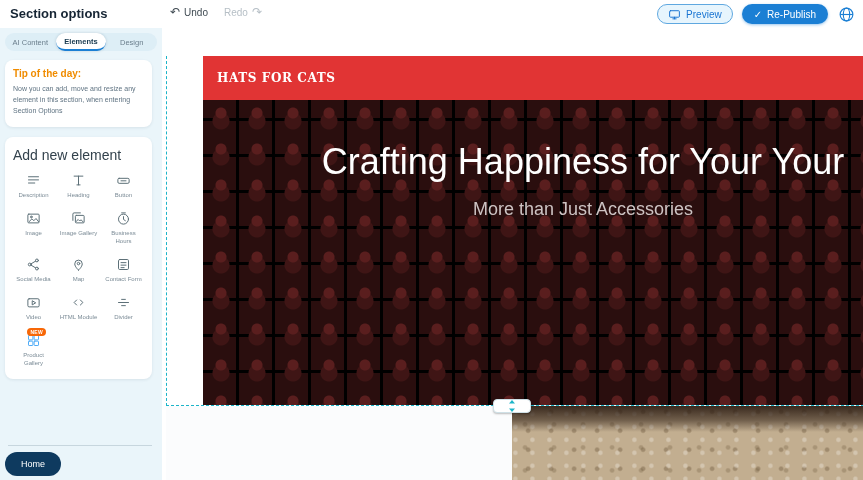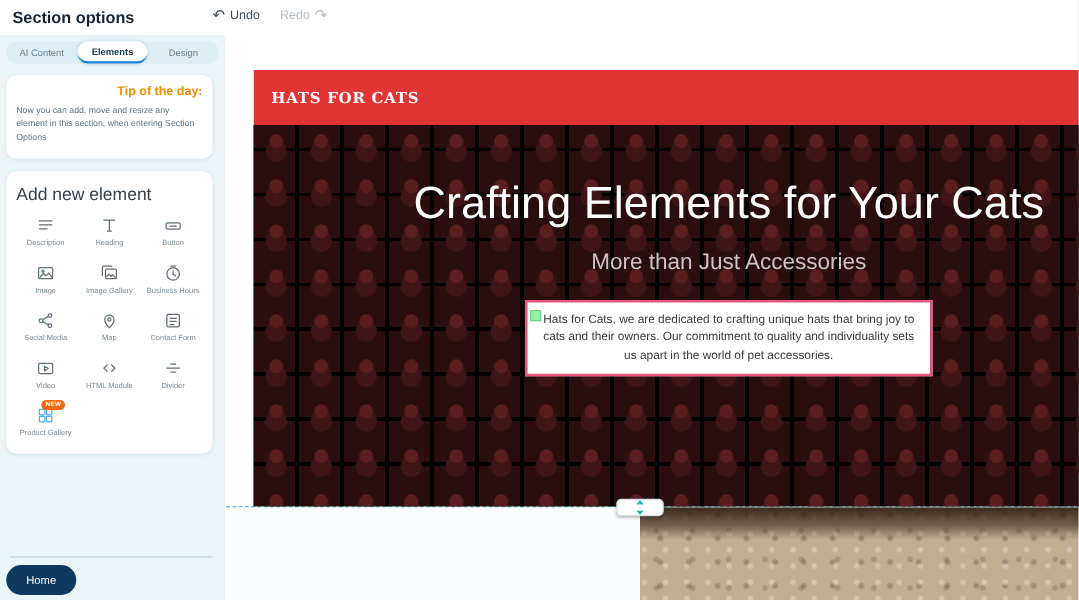--- a/index.html
+++ b/index.html
@@ -13,26 +13,26 @@
   .tb-history { position:absolute; left:170px; top:6px; display:flex; gap:16px; align-items:center; }
   .hist-btn { display:flex; align-items:center; gap:4px; background:none; border:none; font-size:10px; color:#3f4a52; cursor:pointer; font-family:inherit; }
   .hist-btn.disabled { color:#b6bfc6; }
   .hist-icon { font-size:12px; line-height:1; }
   .tb-actions { position:absolute; right:8px; top:4px; display:flex; gap:9px; align-items:center; }
   .btn-preview { display:flex; align-items:center; gap:5px; background:#e7f5fd; border:1px solid #5fa8e0; color:#1974d2; border-radius:11px; height:20px; padding:0 10px; font-size:10px; cursor:pointer; font-family:inherit; }
   .btn-republish { display:flex; align-items:center; gap:5px; background:#1b7fd4; border:none; color:#fff; border-radius:11px; height:20px; padding:0 12px; font-size:10px; cursor:pointer; font-family:inherit; box-shadow:0 1px 3px rgba(27,127,212,.45); }
   .globe-btn { width:18px; height:18px; background:none; border:none; cursor:pointer; padding:0; display:flex; align-items:center; justify-content:center; }
 
   
-  .sidebar { position:absolute; left:0; top:28px; width:180px; height:452px; background:#eaf5fa; z-index:5; }
+  .sidebar { position:absolute; left:0; top:28px; width:162px; height:452px; background:#eaf5fa; z-index:5; }
   .tabs { margin:5px 5px 0 5px; height:18px; background:#ddeef6; border-radius:10px; display:flex; }
   .tab { flex:1; display:flex; align-items:center; justify-content:center; font-size:7.5px; color:#6a7e8c; border-radius:9px; cursor:pointer; }
   .tab.selected { background:#fff; color:#17394f; font-weight:bold; box-shadow:0 0 3px rgba(20,60,90,.2); border-bottom:2px solid #1b7fd4; }
   .tip-card { margin:9px 10px 0 5px; background:#fff; border-radius:8px; padding:8px 8px 10px; box-shadow:0 1px 3px rgba(40,70,90,.10); }
-  .tip-title { font-size:10px; font-weight:bold; color:#f08c00; margin-bottom:4px;text-align:right; }
+  .tip-title { font-size:10px; font-weight:bold; color:#f08c00; margin-bottom:4px; }
   .tip-body { font-size:7px; color:#5f7382; line-height:1.6; }
   .mobile-row { margin:10px 10px 0 5px; display:flex; align-items:center; gap:9px; }
   .mobile-btn { display:flex; align-items:center; gap:7px; background:#0e3a5f; color:#fff; border:none; border-radius:17px; padding:9px 11px; font-size:7.5px; cursor:pointer; font-family:inherit; }
   .info { width:13px; height:13px; border:1px solid #9fb1bc; border-radius:50%; color:#8fa3af; font-size:8px; display:flex; align-items:center; justify-content:center; font-family:"Liberation Serif", serif; font-style:italic; cursor:pointer; }
   .add-card { margin:10px 10px 0 5px; background:#fff; border-radius:8px; padding:10px 8px 12px; box-shadow:0 1px 3px rgba(40,70,90,.10); }
   .add-title { font-size:14px; color:#33424d; margin-bottom:10px; }
   .grid { display:grid; grid-template-columns:repeat(3,1fr); row-gap:12px; column-gap:4px; }
   .cell { display:flex; flex-direction:column; align-items:center; gap:3px; cursor:pointer; position:relative; }
   .cell svg { stroke:#5d7078; fill:none; stroke-width:1.6; stroke-linecap:round; stroke-linejoin:round; }
   .cell.tinted svg { stroke:#4dabf7; }
@@ -96,20 +96,40 @@
     <div class="tb-history">
       <button class="hist-btn">
         <span class="hist-icon">↶</span>
         <span>Undo</span>
       </button>
       <button class="hist-btn disabled">
         <span>Redo</span>
         <span class="hist-icon">↷</span>
       </button>
     </div>
+    <div class="tb-actions">
+      <button class="btn-preview">
+        <svg width="13" height="13" viewBox="0 0 24 24" fill="none" stroke="#1974d2" stroke-width="1.8" stroke-linecap="round">
+            <rect x="3" y="5" width="18" height="12" rx="1.5"></rect>
+            <path d="M9 20h6M12 17v3"></path>
+          </svg>
+        <span>Preview</span>
+      </button>
+      <button class="btn-republish">
+        <span>✓</span>
+        <span>Re-Publish</span>
+      </button>
+      <button class="globe-btn">
+        <svg width="17" height="17" viewBox="0 0 24 24" fill="none" stroke="#1b7fd4" stroke-width="1.6">
+            <circle cx="12" cy="12" r="9"></circle>
+            <path d="M3 12h18"></path>
+            <ellipse cx="12" cy="12" rx="4.5" ry="9"></ellipse>
+          </svg>
+      </button>
+    </div>
   </header>
 
   <aside class="sidebar">
     <div class="tabs">
       <div class="tab">AI Content</div>
       <div class="tab selected">Elements</div>
       <div class="tab">Design</div>
     </div>
 
     <div class="tip-card">
@@ -230,26 +250,22 @@
 
   <main class="main">
 
 
     <div class="viewport">
       <header class="site-header">
         <div class="logo">HATS FOR CATS</div>
       </header>
 
       <section class="hero">
-        <h1 class="hero-heading">Crafting Elements for Your Cats</h1>
+        <h1 class="hero-heading">Crafting Happiness for Your Your</h1>
         <div class="hero-sub">More than Just Accessories</div>
-        <div class="hero-box">
-          <span class="green-handle"></span>
-          <span>Hats for Cats, we are dedicated to crafting unique hats that bring joy to cats and their owners. Our commitment to quality and individuality sets us apart in the world of pet accessories.</span>
-        </div>
       </section>
 
       <div class="vscroll">
         <div class="vthumb"></div>
       </div>
     </div>
 
     <div class="section-handle">
       <svg width="10" height="12" viewBox="0 0 10 12">
           <path d="M5 0l3 3.5H2z" fill="#1cb5c9"></path>

